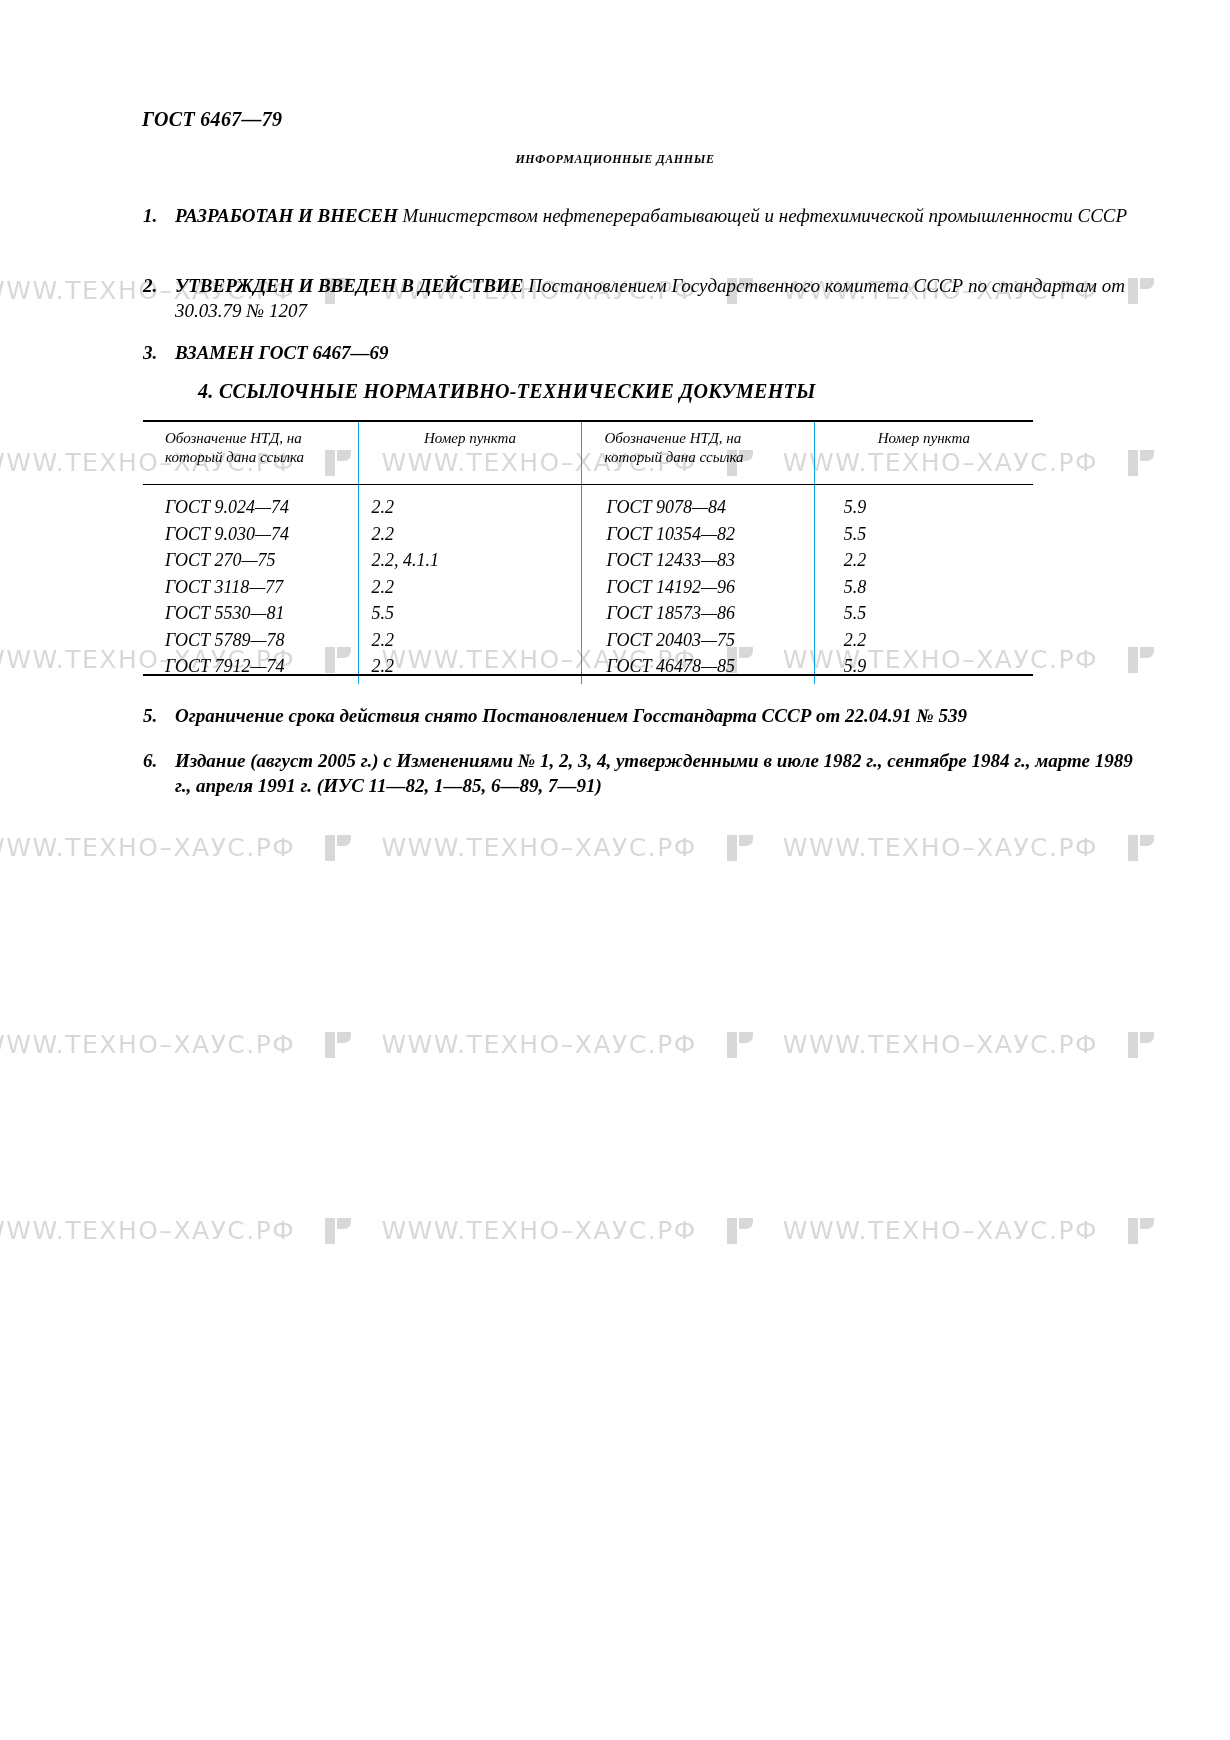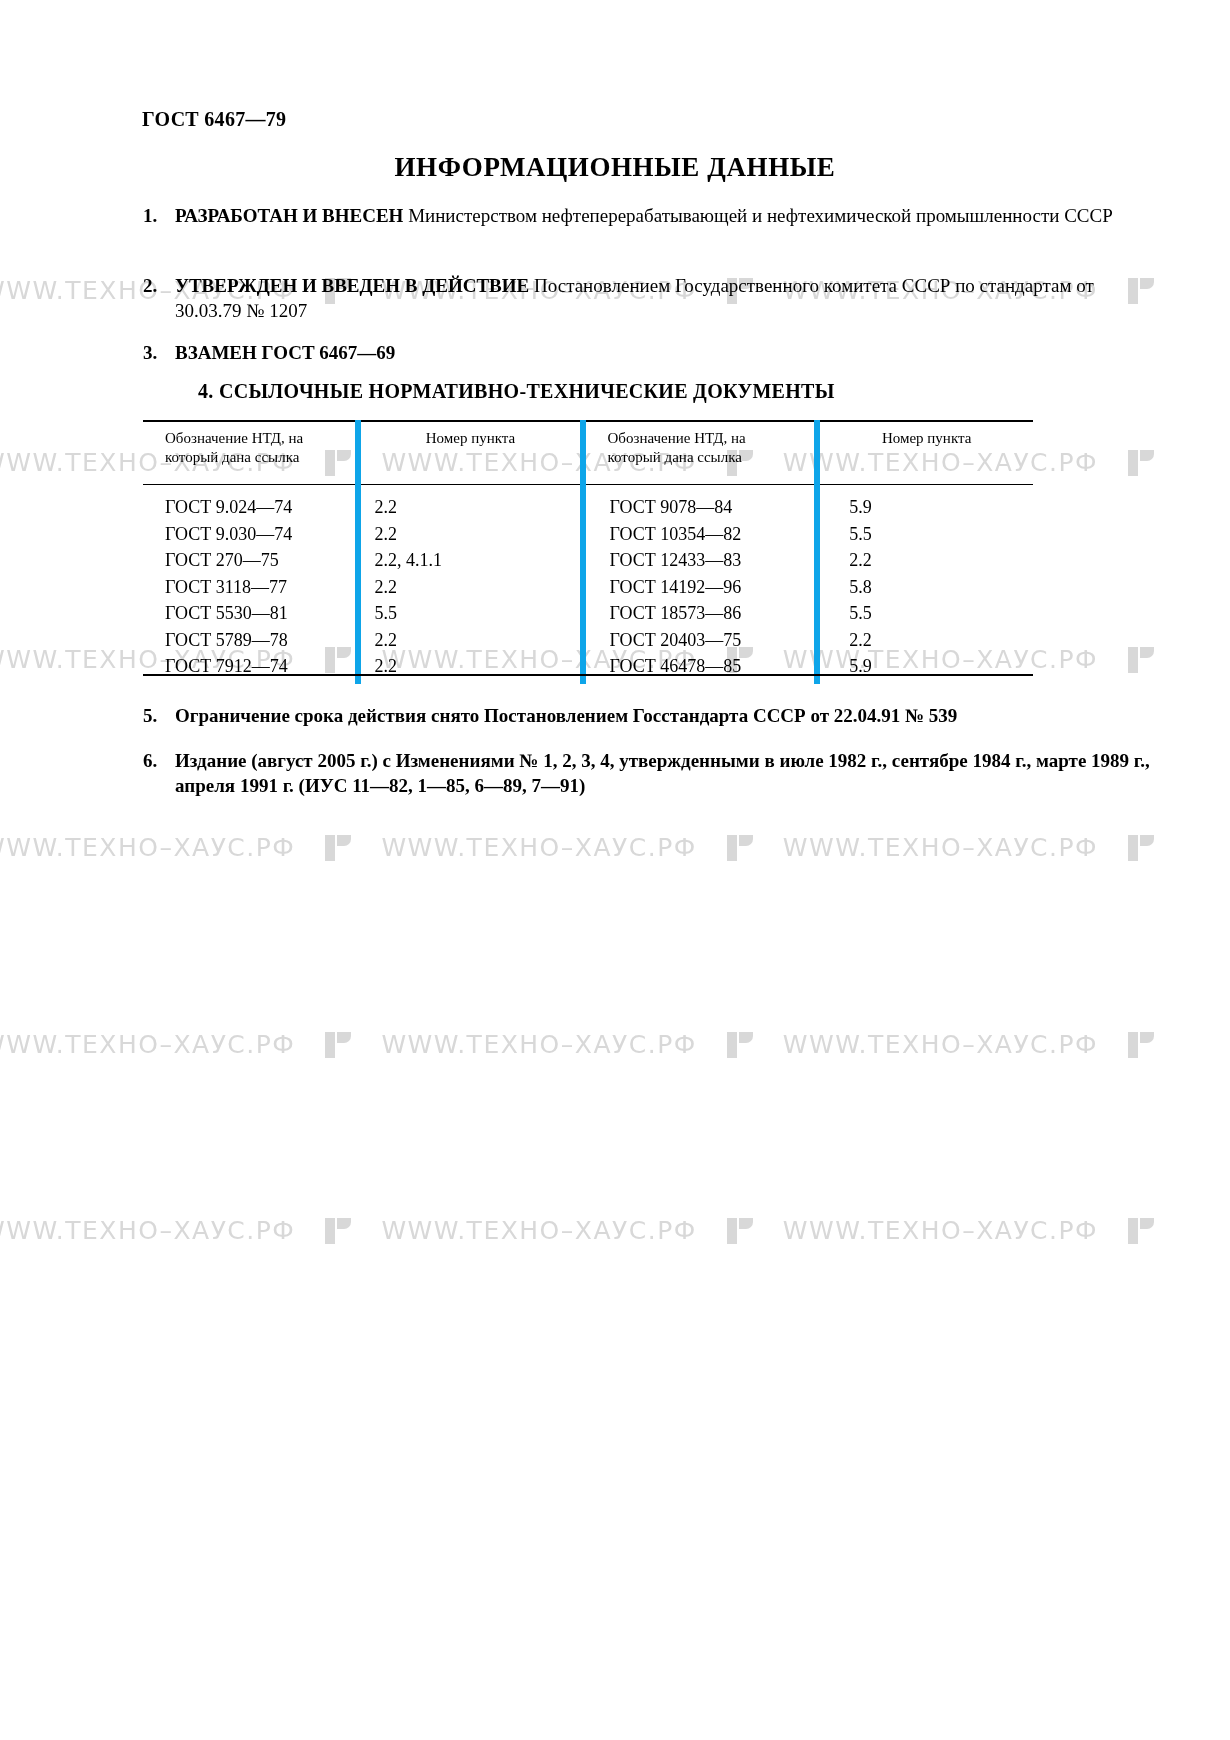--- a/index.html
+++ b/index.html
@@ -59,38 +59,39 @@
     width: 14px; height: 11px;
     background: #d8d8d8;
     border-bottom-right-radius: 7px;
   }
 
   
   .page {
     position: absolute;
     inset: 0;
     z-index: 1;
+    font-style: italic;
   }
 
   .doc-code {
     position: absolute;
     left: 142px;
     top: 108px;
     font-size: 20px;
     font-weight: bold;
     letter-spacing: 0.3px;
   }
 
   .doc-title {
     position: absolute;
     left: 0;
     top: 152px;
     width: 1230px;
     text-align: center;
-    font-size: 27px;
+    font-size: 12px;
     font-weight: bold;
     letter-spacing: 0.6px;
   }
 
   .clause {
     position: absolute;
     font-size: 19px;
     line-height: 25px;
   }
   .clause .num {
@@ -142,21 +143,21 @@
     text-align: center;
     padding: 7px 6px 7px 6px;
     height: 48px;
   }
   .ref-table .head-row th.h-desig {
     text-align: left;
     padding-left: 22px;
   }
   .ref-table th.sep-left,
   .ref-table td.sep-left {
-    border-left: 6px solid #0ea5e9;
+    border-left: 1px solid #0ea5e9;
   }
   .ref-table tbody tr:first-child td {
     padding-top: 9px;
   }
   .ref-table tbody td {
     line-height: 26.5px;
     font-size: 18px;
     white-space: nowrap;
   }
   .ref-table td.c-desig { padding-left: 22px; width: 195px; }

